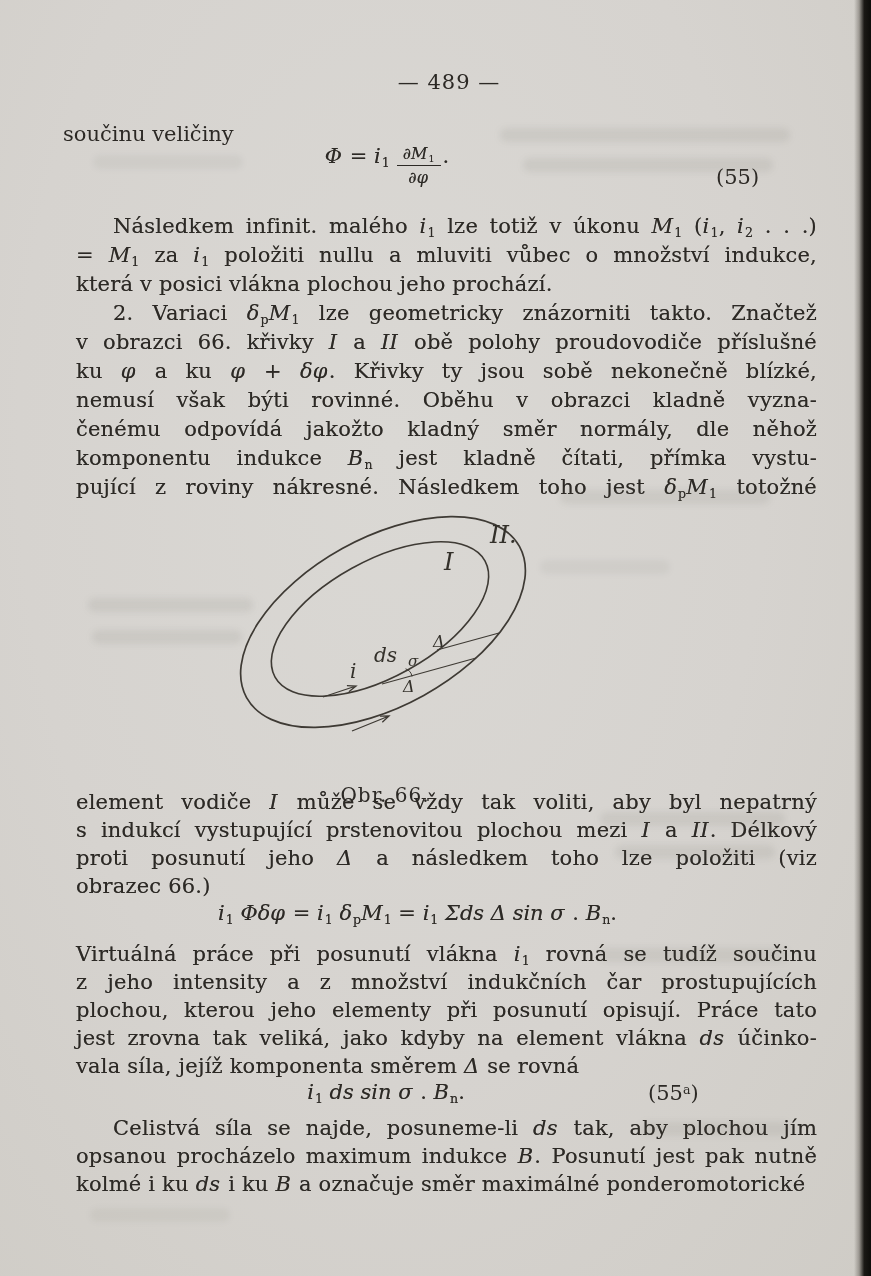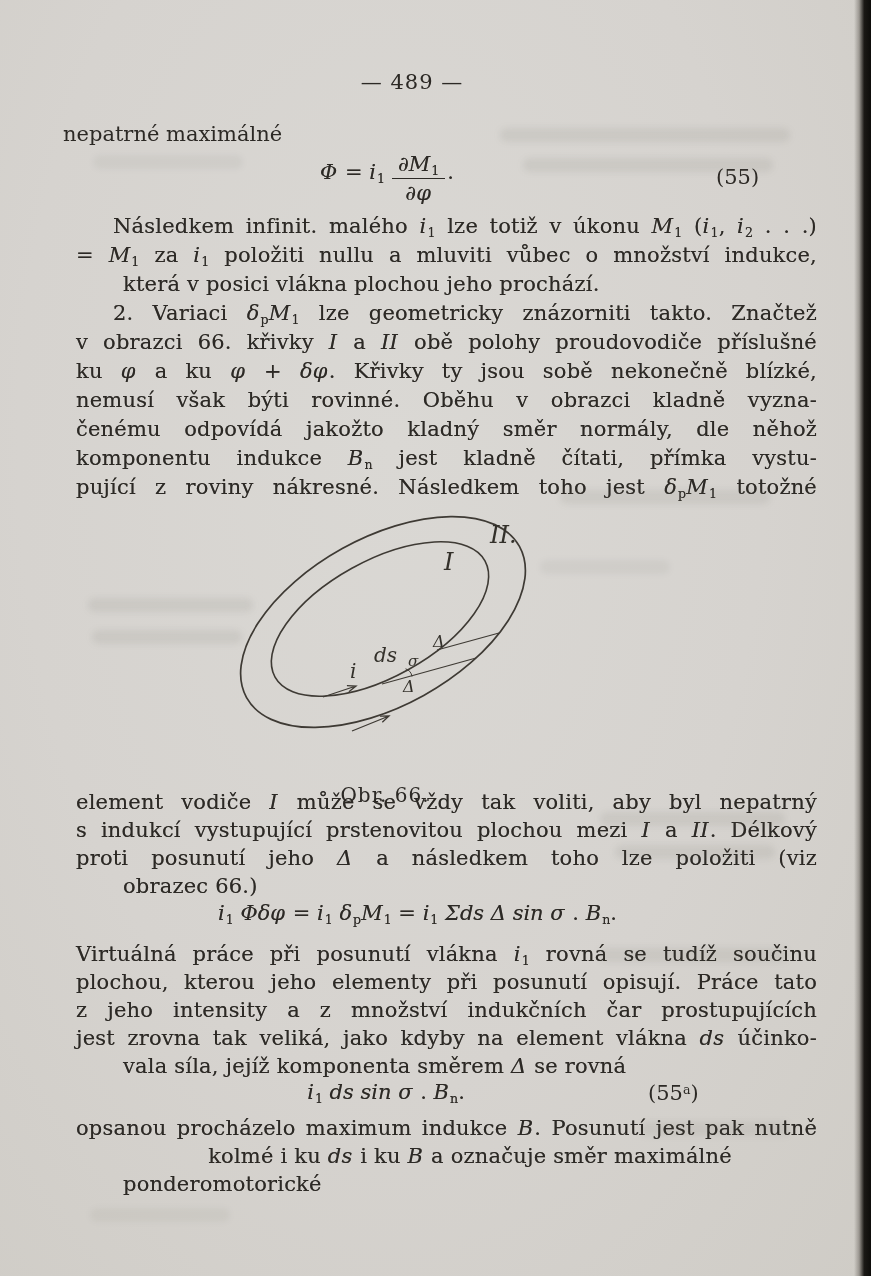--- a/index.html
+++ b/index.html
@@ -3,40 +3,40 @@
 <meta charset="utf-8">
 <style>
   html,body{margin:0;padding:0;}
   body{
     width:871px;height:1276px;position:relative;overflow:hidden;
     background:radial-gradient(ellipse at 45% 35%, #dad8d4 0%, #d6d3cf 55%, #cfccc6 100%);
     font-family:"DejaVu Serif","Liberation Serif",serif;
     color:#2c2925;
   }
   .abs{position:absolute;}
-  .page-number{top:70px;left:0;width:824px;text-align:center;font-size:21px;letter-spacing:1px;}
+  .page-number{top:70px;left:0;width:824px;text-align:center;font-size:21px;letter-spacing:1px;padding-left:37px;}
   .lead-in{top:122px;left:63px;font-size:21px;}
   
   .tblock{left:76px;width:741px;font-size:21px;letter-spacing:0.2px;
           text-shadow:0 0 0.5px rgba(44,41,37,0.55);}
   #block1{top:212px;line-height:29px;}
   #block2{top:788px;line-height:28px;}
   #block3{top:940px;line-height:28px;}
   #block4{top:1114px;line-height:28px;}
   .tline{text-align:justify;text-align-last:justify;}
-  .tline.endline{text-align:center;text-align-last:left;margin-left:47px;}
+  .tline.endline{text-align:right;text-align-last:left;}
   .tline.indent{padding-left:37px;}
   sub{font-size:0.6em;vertical-align:-0.28em;line-height:0;}
   sup{font-size:0.6em;vertical-align:0.5em;line-height:0;}
   i{padding-right:1px;}
   
-  .eqrow{display:flex;justify-content:center;align-items:center;font-size:21px;
+  .eqrow{display:flex;justify-content:center;align-items:flex-start;font-size:21px;
          text-shadow:0 0 0.5px rgba(44,41,37,0.55);}
   #eq55-row{top:144px;left:62px;width:650px;height:56px;}
-  .frac{display:inline-block;vertical-align:middle;text-align:center;margin:12px 2px 0 7px;font-size:21px;}
+  .frac{display:inline-block;vertical-align:middle;text-align:center;margin:0 2px 0 7px;font-size:16px;}
   .frac .num{display:block;border-bottom:1.4px solid #2c2925;padding:0 6px 2px 6px;}
   .frac .den{display:block;padding-top:2px;}
   .eqno{font-size:21px;}
   #eq55-no{top:165px;left:716px;}
   #eq-work{top:901px;left:30px;width:775px;text-align:center;font-size:21px;
            text-shadow:0 0 0.5px rgba(44,41,37,0.55);}
   #eq55a-row{top:1080px;left:0;width:772px;text-align:center;font-size:21px;
            text-shadow:0 0 0.5px rgba(44,41,37,0.55);}
   #eq55a-no{top:1081px;left:648px;}
   
@@ -47,21 +47,21 @@
   
   .edge-shadow{top:0;right:0;width:17px;height:1276px;
     background:linear-gradient(90deg, rgba(20,18,15,0) 0%, rgba(90,85,78,0.45) 30%, #1a1815 60%, #0d0c0a 100%);}
   .ghost{position:absolute;height:14px;border-radius:7px;background:rgba(100,95,88,0.10);filter:blur(3px);}
 </style>
 </head>
 <body>
 
 <div class="abs page-number">— 489 —</div>
 
-<div class="abs lead-in">nepatrné maximálné</div>
+<div class="abs lead-in">součinu veličiny</div>
 
 <div class="abs eqrow" id="eq55-row">
   <span><i>Φ</i> = <i>i</i><sub>1</sub></span>
   <span class="frac">
     <span class="num">∂<i>M</i><sub>1</sub></span>
     <span class="den">∂<i>φ</i></span>
   </span>
   <span>.</span>
 </div>
 <div class="abs eqno" id="eq55-no">(55)</div>
@@ -101,30 +101,31 @@
   <div class="tline">element vodiče <i>I</i> může se vždy tak voliti, aby byl nepatrný</div>
   <div class="tline">s indukcí vystupující prstenovitou plochou mezi <i>I</i> a <i>II</i>. Délkový</div>
   <div class="tline">proti posunutí jeho <i>Δ</i> a následkem toho lze položiti (viz</div>
   <div class="tline endline">obrazec 66.)</div>
 </div>
 
 <div class="abs" id="eq-work"><i>i</i><sub>1</sub> <i>Φδφ</i> = <i>i</i><sub>1</sub> <i>δ</i><sub>p</sub><i>M</i><sub>1</sub> = <i>i</i><sub>1</sub> <i>Σds Δ sin σ</i> . <i>B</i><sub>n</sub>.</div>
 
 <div class="abs tblock" id="block3">
   <div class="tline">Virtuálná práce při posunutí vlákna <i>i</i><sub>1</sub> rovná se tudíž součinu</div>
+  <div class="tline">z jeho intensity a z množství indukčních čar prostupujících</div>
   <div class="tline">plochou, kterou jeho elementy při posunutí opisují. Práce tato</div>
-  <div class="tline">z jeho intensity a z množství indukčních čar prostupujících</div>
   <div class="tline">jest zrovna tak veliká, jako kdyby na element vlákna <i>ds</i> účinko-</div>
   <div class="tline endline">vala síla, jejíž komponenta směrem <i>Δ</i> se rovná</div>
 </div>
 
 <div class="abs" id="eq55a-row"><i>i</i><sub>1</sub> <i>ds sin σ</i> . <i>B</i><sub>n</sub>.</div>
 <div class="abs eqno" id="eq55a-no">(55<sup>a</sup>)</div>
 
 <div class="abs tblock" id="block4">
+  <div class="tline indent">Celistvá síla se najde, posuneme-li <i>ds</i> tak, aby plochou jím</div>
   <div class="tline">opsanou procházelo maximum indukce <i>B</i>. Posunutí jest pak nutně</div>
   <div class="tline endline">kolmé i ku <i>ds</i> i ku <i>B</i> a označuje směr maximálné ponderomotorické</div>
 </div>
 
 <div class="ghost" style="left:500px;top:128px;width:290px;"></div>
 <div class="ghost" style="left:523px;top:158px;width:250px;"></div>
 <div class="ghost" style="left:93px;top:155px;width:150px;opacity:.7;"></div>
 <div class="ghost" style="left:560px;top:490px;width:210px;"></div>
 <div class="ghost" style="left:540px;top:560px;width:130px;opacity:.7;"></div>
 <div class="ghost" style="left:88px;top:598px;width:165px;"></div>

